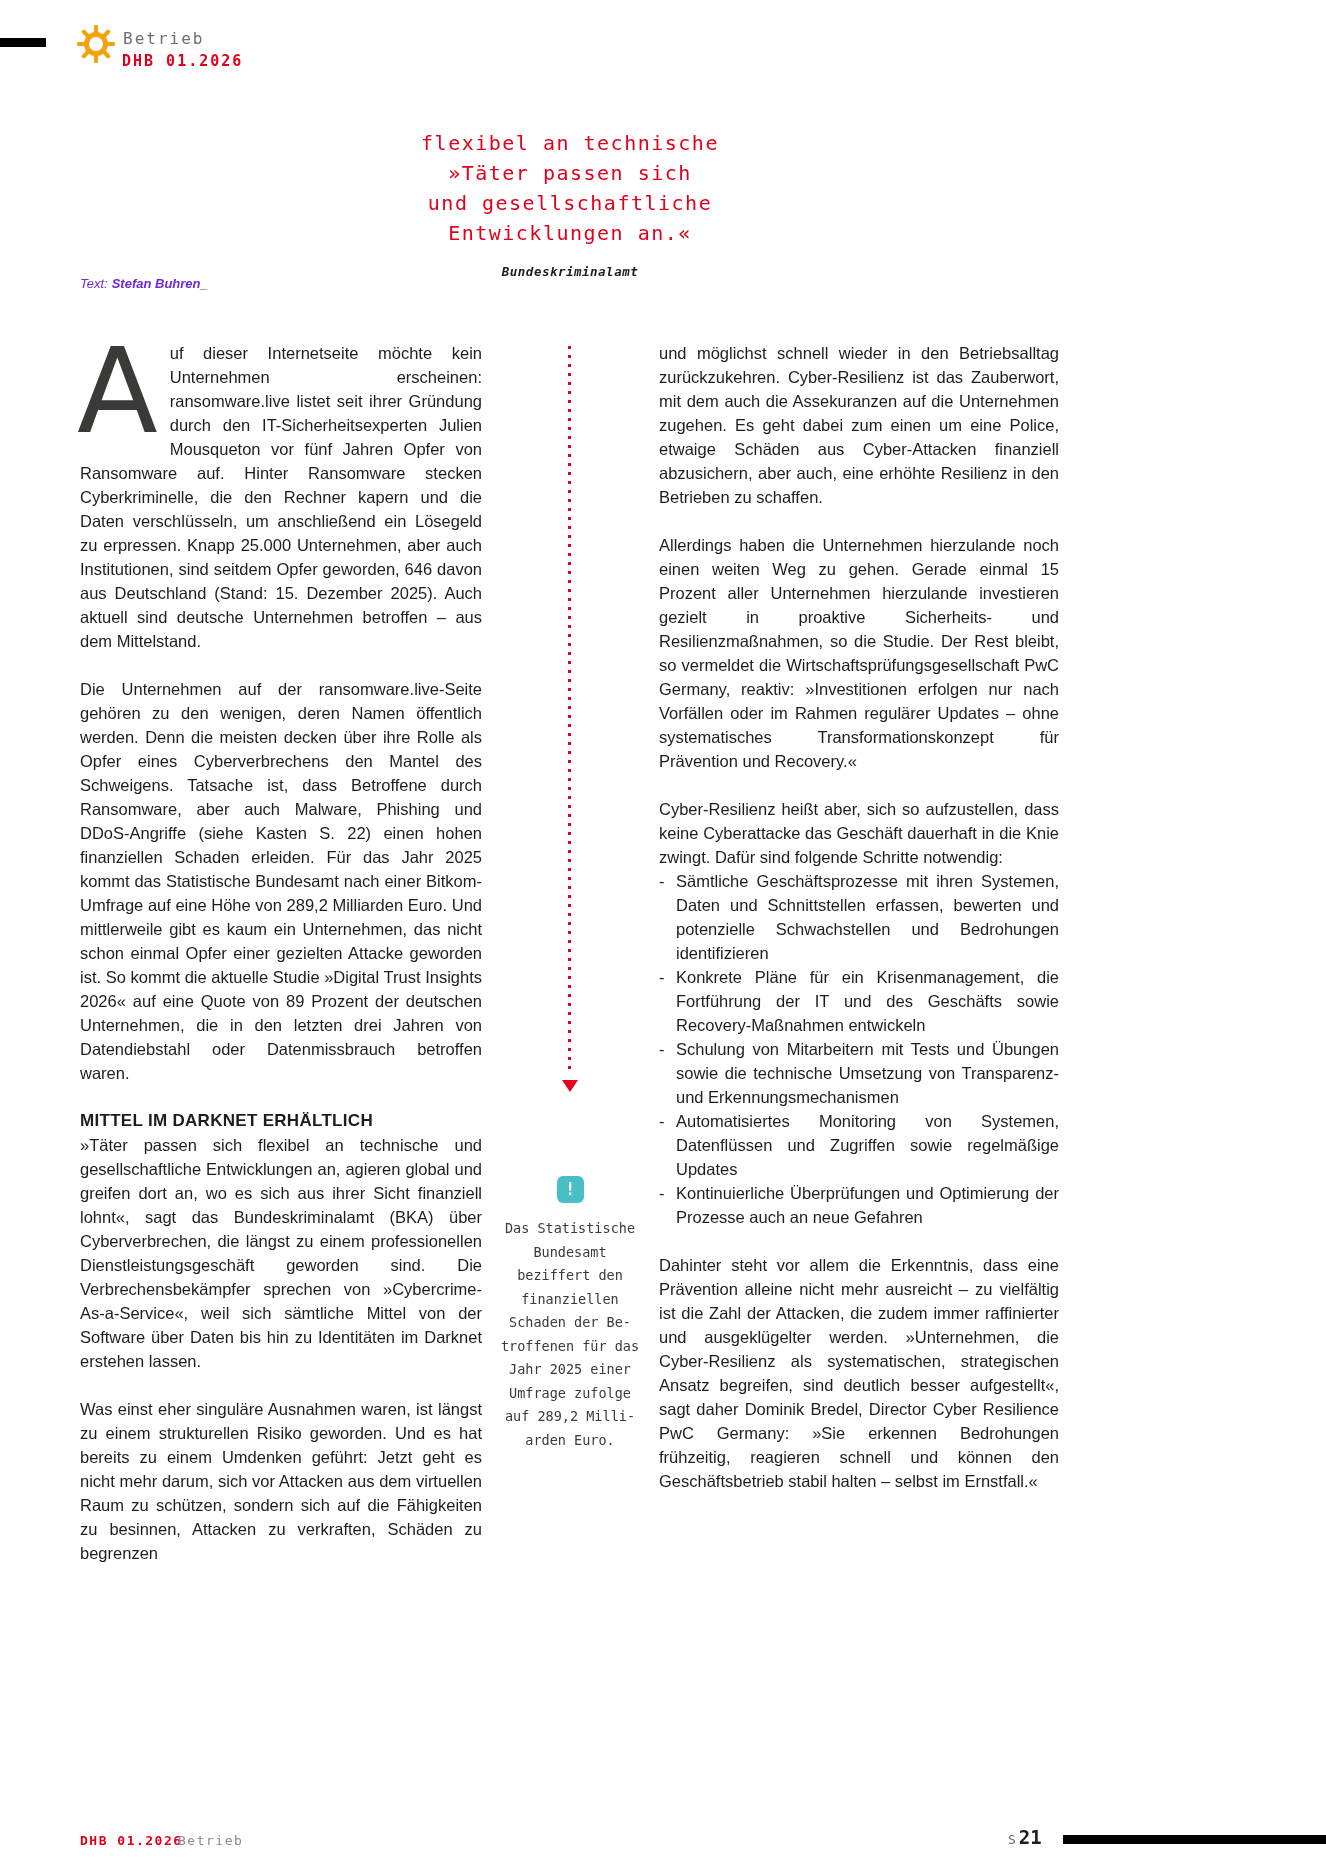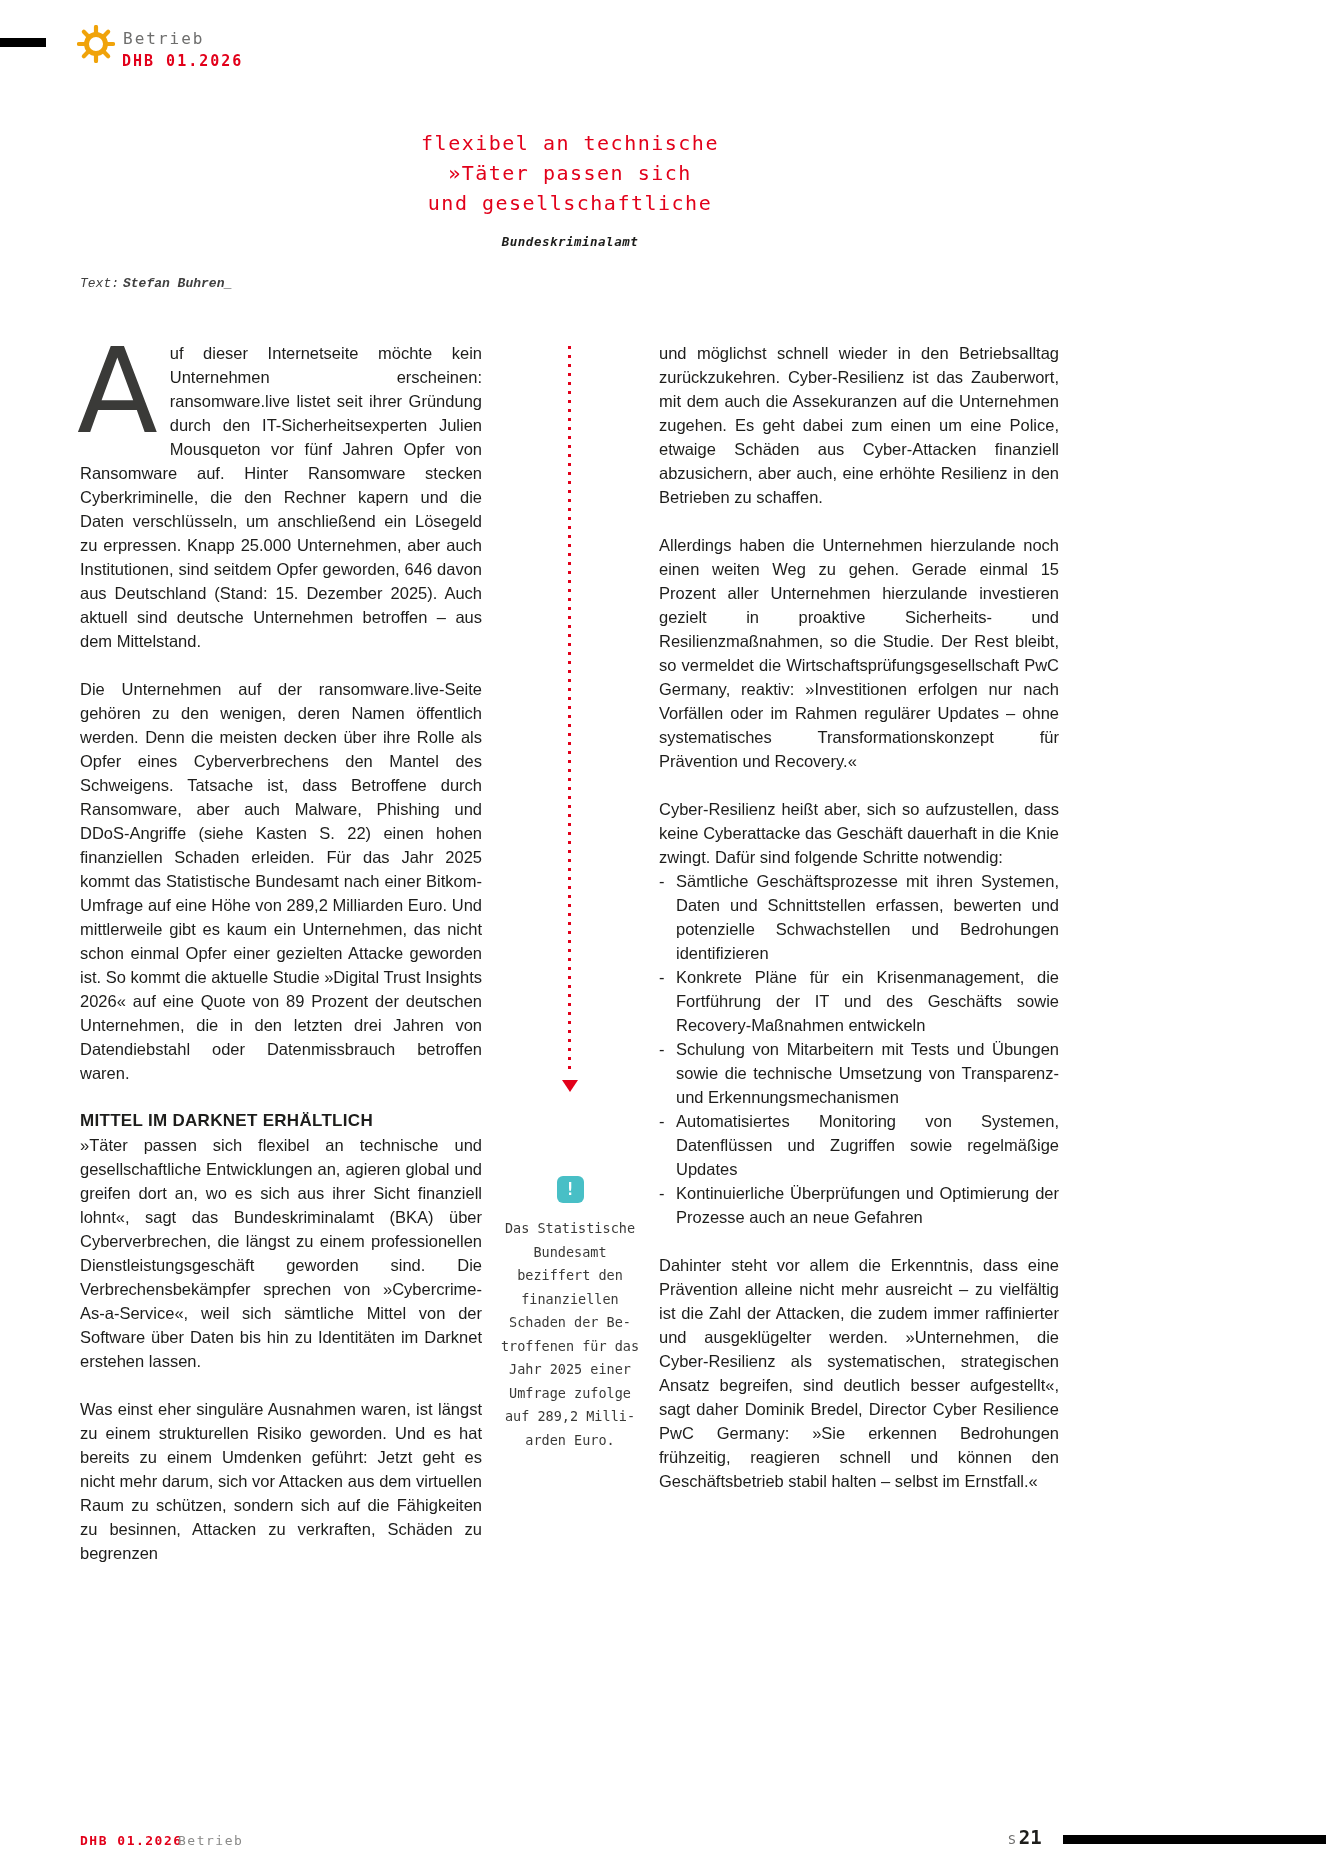--- a/index.html
+++ b/index.html
@@ -29,21 +29,21 @@
     letter-spacing:1.5px; color:#e2001a;
   }
   .pq-attr {
     margin-top:16px; font-family:"DejaVu Sans Mono", monospace; font-style:italic;
     font-weight:bold; font-size:12.5px; letter-spacing:0.5px; color:#1d1d1b;
   }
 
   
   .byline {
     position:absolute; left:80px; top:276px;
-    font-family:Liberation Mono, monospace; font-style:italic; font-size:13px; color:#404040;
+    font-family:Liberation Sans, sans-serif; font-style:italic; font-size:13px; color:#6d28d9;
   }
   .byline-author { font-weight:bold; margin-left:4px; }
 
   
   .col { position:absolute; top:341px; font-size:16.5px; line-height:24px; text-align:justify; hyphens:auto; }
   .col-left  { left:80px;  width:402px; }
   .col-right { left:659px; width:400px; }
   .para { margin-bottom:24px; text-align:justify; }
   .para:last-child { margin-bottom:0; }
   .dropcap {
@@ -116,20 +116,21 @@
       </g>
     </svg>
   </div>
   <div class="hdr-section">Betrieb</div>
   <div class="hdr-issue">DHB 01.2026</div>
 
   <div class="pullquote">
     <div class="pq-line">flexibel an technische</div>
     <div class="pq-line">»Täter passen sich</div>
     <div class="pq-line">und gesellschaftliche</div>
+    <div class="pq-line">Entwicklungen an.«</div>
     <div class="pq-attr">Bundeskriminalamt</div>
   </div>
 
   <div class="byline">
     <span>Text:</span><span class="byline-author">Stefan Buhren_</span>
   </div>
 
   <div class="col col-left">
     <p class="para">
       <span class="dropcap">A</span><span>uf dieser Internetseite möchte kein Unternehmen erscheinen: ransomware.live listet seit ihrer Gründung durch den IT-Sicherheitsexperten Julien Mousqueton vor fünf Jahren Opfer von Ransomware auf. Hinter Ransomware stecken Cyberkriminelle, die den Rechner kapern und die Daten verschlüsseln, um anschließend ein Lösegeld zu erpressen. Knapp 25.000 Unternehmen, aber auch Institutionen, sind seitdem Opfer geworden, 646 davon aus Deutschland (Stand: 15. Dezember 2025). Auch aktuell sind deutsche Unternehmen betroffen – aus dem Mittelstand.</span>

